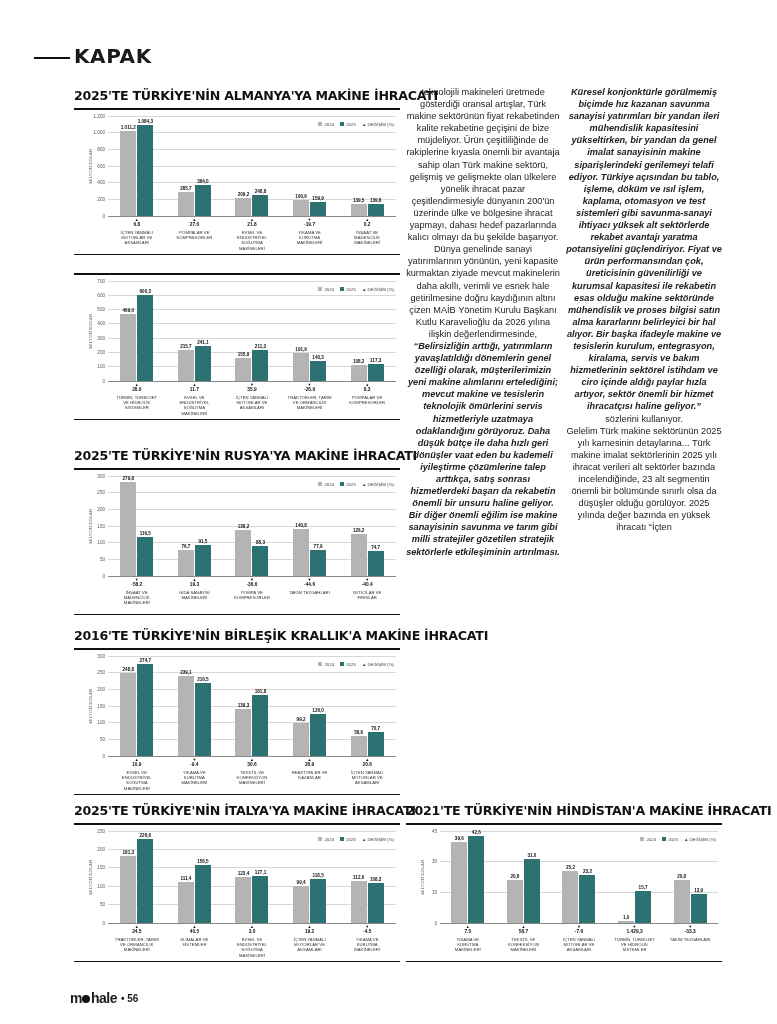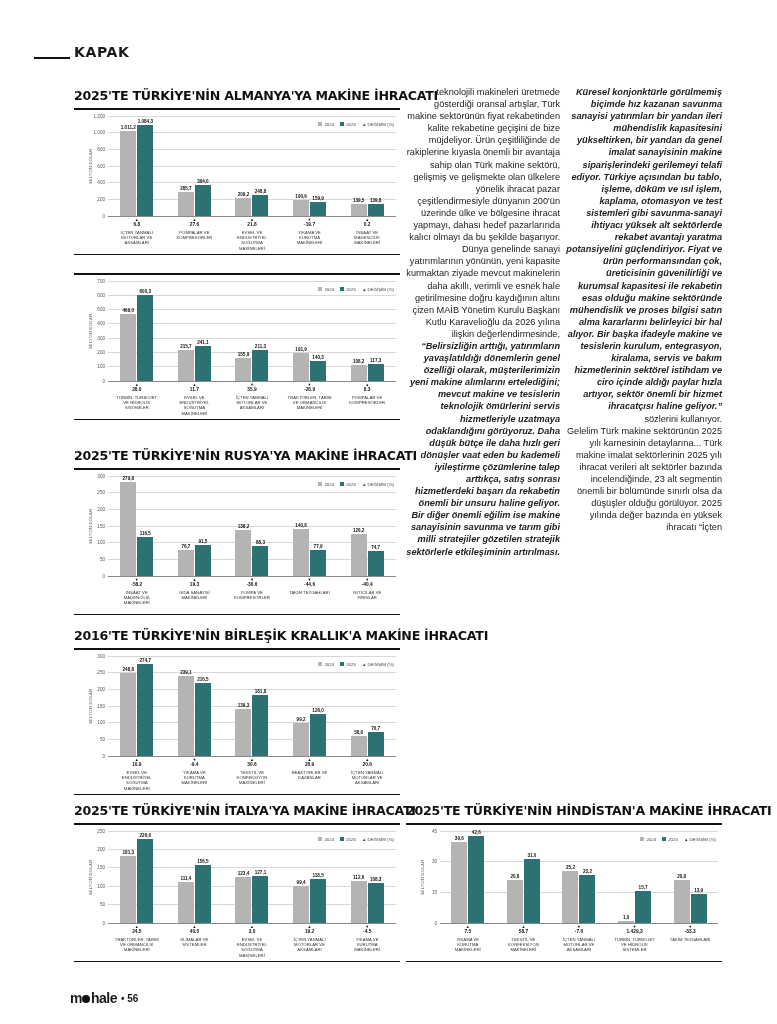--- a/index.html
+++ b/index.html
@@ -7,21 +7,21 @@
   body {
     width:777px; height:1024px; position:relative;
     font-family:"Liberation Sans", sans-serif;
     color:#1a1a1a; overflow:hidden;
   }
 
   
   #kapak-rule { position:absolute; left:34px; top:57px; width:36px; height:2px; background:#111; }
   #kapak {
     position:absolute; left:74px; top:44px;
-    font-size:14px; font-weight:bold; letter-spacing:.6px;
+    font-size:20px; font-weight:bold; letter-spacing:.6px;
     font-family:"DejaVu Sans", sans-serif;
   }
 
   
   #footer { position:absolute; left:70px; bottom:18px; display:flex; align-items:center; gap:4px; }
   #footer-logo { font-size:14px; font-weight:bold; letter-spacing:-.5px; position:relative; }
   #footer-logo .o-dot {
     display:inline-block; width:8px; height:8px; border-radius:50%;
     background:#111; vertical-align:middle; margin:0 .5px;
   }
@@ -76,21 +76,21 @@
   .legend {
     position:absolute; right:6px; top:6px; display:flex; gap:6px; align-items:center;
     font-size:4.4px; color:#444;
   }
   .legend span.sw { display:inline-block; width:4px; height:4px; margin-right:2px; vertical-align:middle; }
   .legend .sw2024 { background:#b4b4b4; }
   .legend .sw2025 { background:#2c7272; }
   .legend .swtri { font-size:4.5px; margin-right:1px; }
 
   
-  .col { position:absolute; font-size:9.2px; line-height:12.1px; color:#222; text-align:right; }
+  .col { position:absolute; font-size:9.2px; line-height:12.1px; color:#222; text-align:center; }
   .col p { margin:0; }
   .col .ital { font-style:italic; font-weight:bold; }
   .subhead {
     font-family:"DejaVu Sans", sans-serif;
     font-weight:bold; font-size:10.4px; line-height:12.4px;
     margin-top:10px; margin-bottom:1px; color:#111;
   }
 </style>
 </head>
 <body>
@@ -616,21 +616,21 @@
         <div class="xcell" style="width:44px;">
           <span class="tri">▼</span>
           <span class="pct">-4.5</span>
           <div class="cat">YIKAMA VE KURUTMA MAKİNELERİ</div>
         </div>
       </div>
     </div>
     <div class="bottom-rule" style="margin-top:38px;"></div>
   </div>
 <div class="chart-panel" id="chart-hindistan" style="left:406px; top:803px; width:316px;">
-    <div class="chart-title">2025'TE TÜRKİYE'NİN HİNDİSTAN'A MAKİNE İHRACATI</div>
+    <div class="chart-title">2021'TE TÜRKİYE'NİN HİNDİSTAN'A MAKİNE İHRACATI</div>
     <div class="title-rule"></div>
     <div class="plot" style="height:92px;">
       <div class="ylabel">MİLYON DOLAR</div>
       <div class="grid">
         <div class="gl base" style="top:92px;">
           <span class="ytick">0</span>
         </div>
         <div class="gl" style="top:61.333333333333336px;">
           <span class="ytick">15</span>
         </div>

